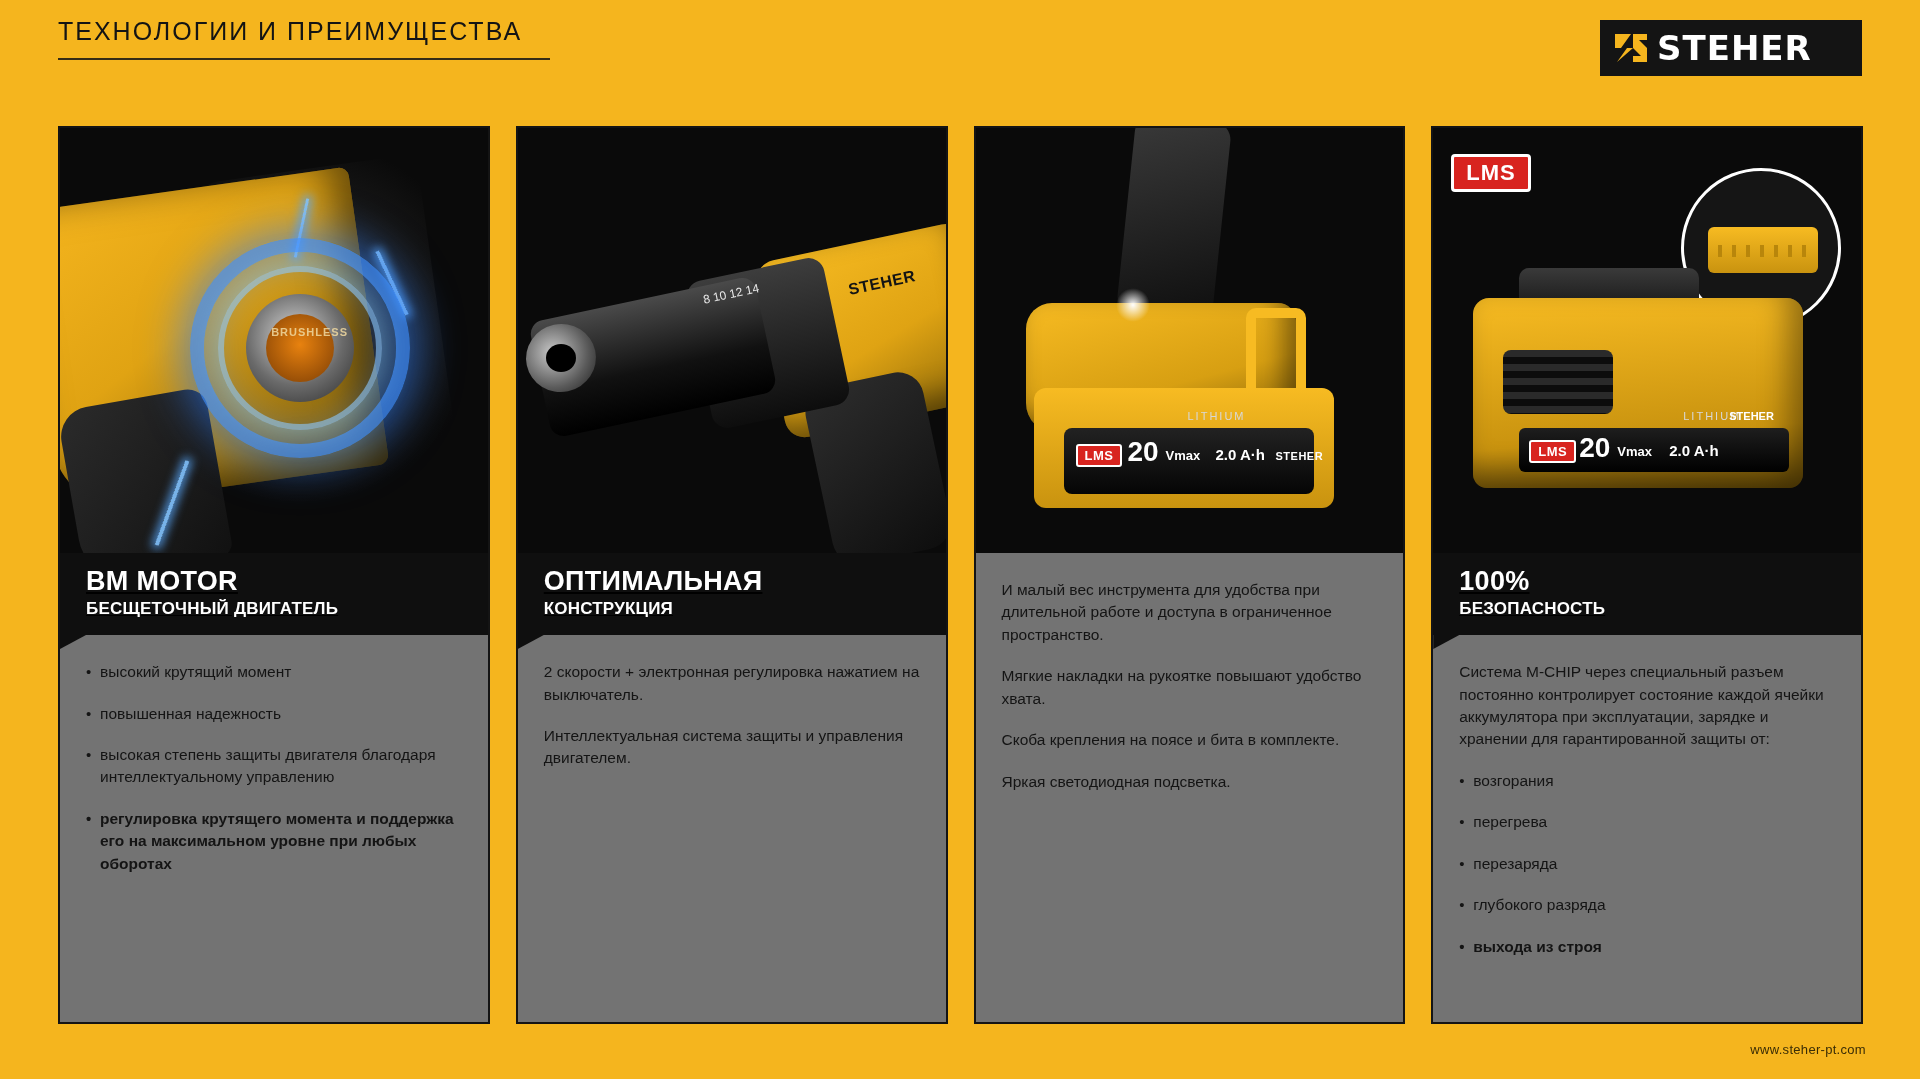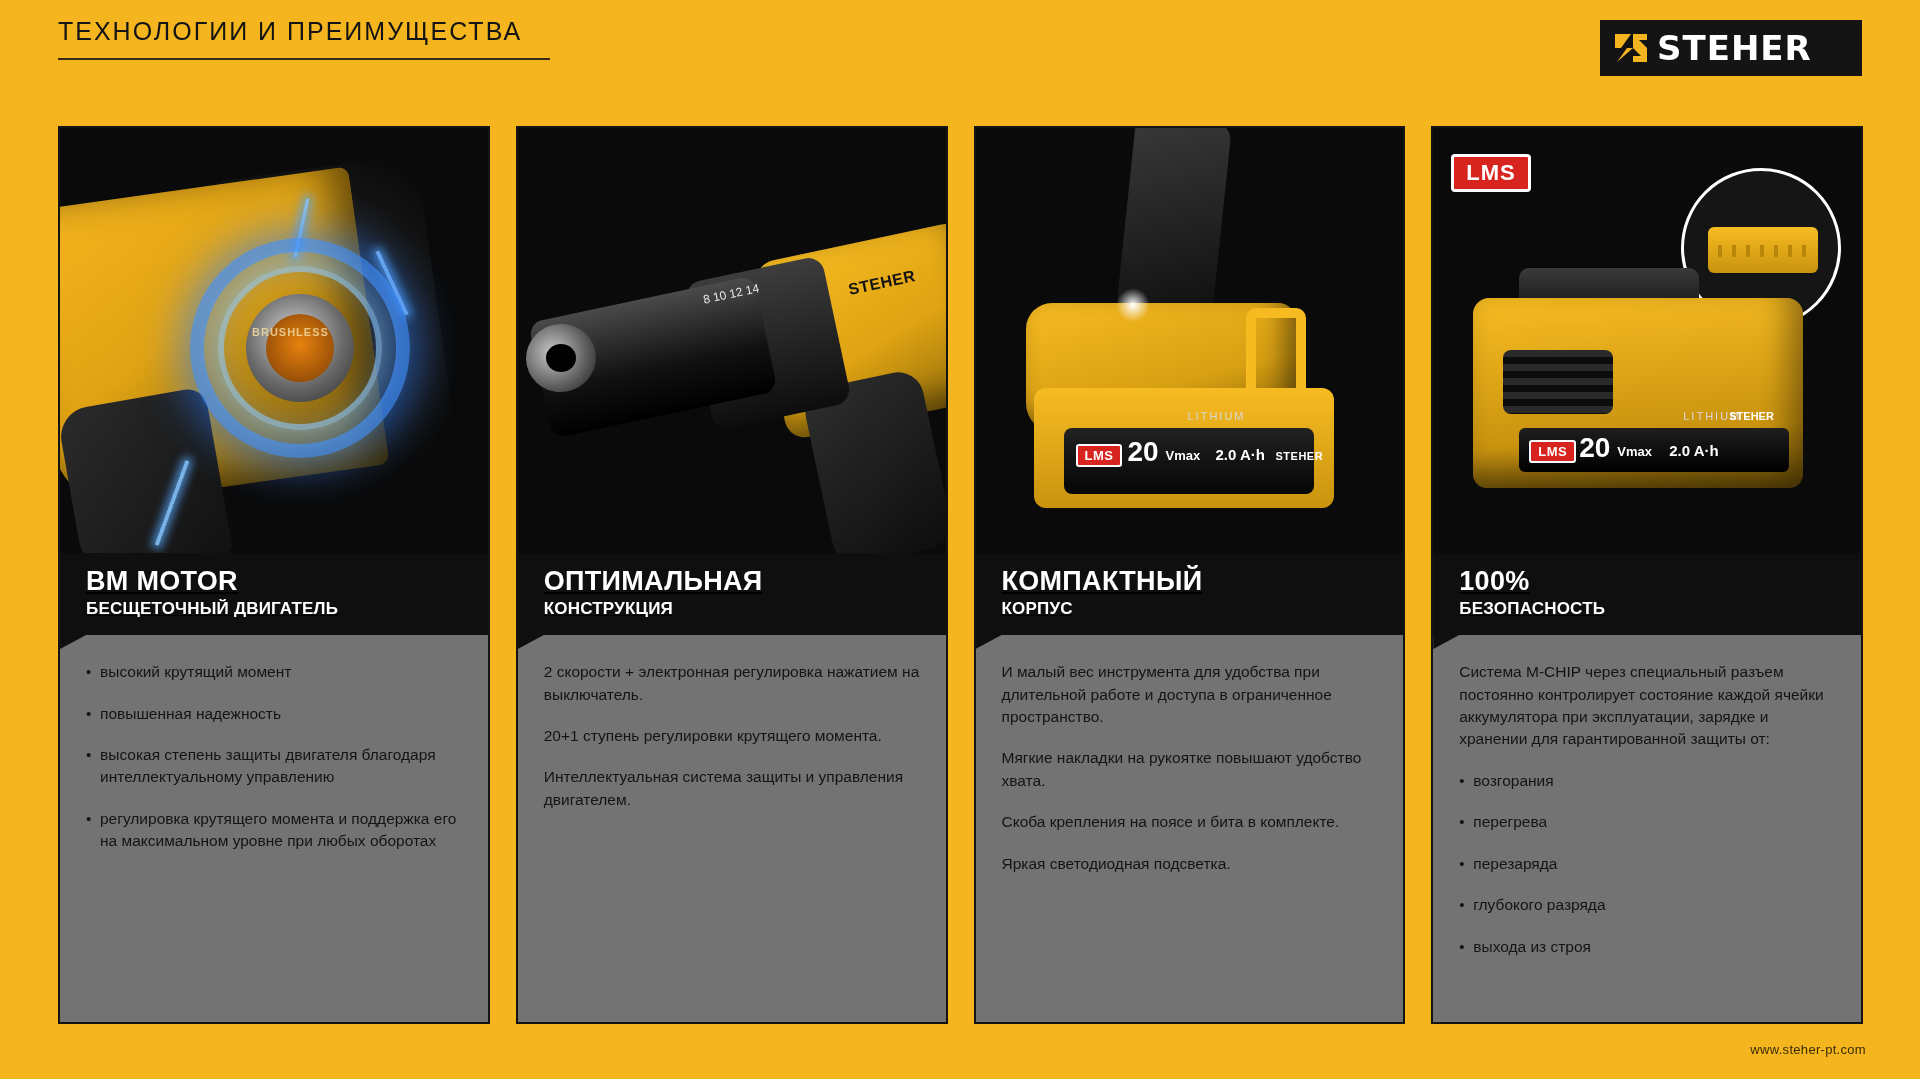--- a/index.html
+++ b/index.html
@@ -121,21 +121,21 @@
     font-size: 15.5px;
     line-height: 1.45;
   }
   .para { margin-bottom: 19px; }
   .para:last-child { margin-bottom: 0; }
   .bullet {
     position: relative;
     padding-left: 14px;
     margin-bottom: 19px;
   }
-  .bullet:last-child { margin-bottom: 0; }
+  .bullet:last-child { margin-bottom: 0; font-weight: bold; }
   .bullet::before {
     content: "•";
     position: absolute;
     left: 0; top: 0;
     font-size: 15px;
     line-height: 1.45;
   }
 
   
   .footer {
@@ -194,21 +194,21 @@
   }
   .c1-core-in {
     left: 206px; top: 186px;
     width: 68px; height: 68px;
     border-radius: 50%;
     background: radial-gradient(circle at 50% 45%, #e8820f, #7c3d04);
   }
   .c1-label {
     left: 192px; top: 198px;
     width: 96px;
-    text-align: left;
+    text-align: right;
     color: #f0d9a0;
     font-size: 11px;
     letter-spacing: 1px;
     font-weight: bold;
     opacity: .85;
   }
   .bolt {
     background: rgba(130,195,255,.9);
     box-shadow: 0 0 10px 3px rgba(90,170,255,.8);
   }
@@ -456,46 +456,40 @@
         <div class="ph c2-nums">8  10  12  14</div>
         <div class="ph c2-logo">STEHER</div>
       </div>
       <div class="card-titlebar">
         <div class="card-title">ОПТИМАЛЬНАЯ</div>
         <div class="card-subtitle">КОНСТРУКЦИЯ</div>
         <div class="notch"></div>
       </div>
       <div class="card-body">
         <div class="para">2 скорости + электронная регулировка нажатием на выключатель.</div>
-        <div class="para">20+1 ступень регулировки крутящего момента.</div>
         <div class="para">Интеллектуальная система защиты и управления двигателем.</div>
       </div>
     </div>
 
     <div class="card">
       <div class="card-photo">
         <div class="ph c3-handle"></div>
         <div class="ph c3-foot"></div>
         <div class="ph c3-clip"></div>
         <div class="ph c3-batt"></div>
         <div class="ph c3-battblk"></div>
         <div class="ph spark"></div>
         <div class="ph batt-lith" style="left:212px;top:282px;">LITHIUM</div>
         <div class="ph" style="left:100px;top:316px;">
           <span class="lms-badge">LMS</span>
         </div>
         <div class="ph batt-label" style="left:152px;top:310px;">20</div>
         <div class="ph" style="left:190px;top:320px;color:#fff;font-size:13px;font-weight:bold;">Vmax</div>
         <div class="ph" style="left:240px;top:318px;color:#fff;font-size:15px;font-weight:bold;">2.0 A·h</div>
         <div class="ph" style="left:300px;top:322px;color:#fff;font-size:11px;font-weight:bold;letter-spacing:.5px;">STEHER</div>
-      </div>
-      <div class="card-titlebar">
-        <div class="card-title">КОМПАКТНЫЙ</div>
-        <div class="card-subtitle">КОРПУС</div>
-        <div class="notch"></div>
       </div>
       <div class="card-body">
         <div class="para">И малый вес инструмента для удобства при длительной работе и доступа в ограниченное пространство.</div>
         <div class="para">Мягкие накладки на рукоятке повышают удобство хвата.</div>
         <div class="para">Скоба крепления на поясе и бита в комплекте.</div>
         <div class="para">Яркая светодиодная подсветка.</div>
       </div>
     </div>
 
     <div class="card">

